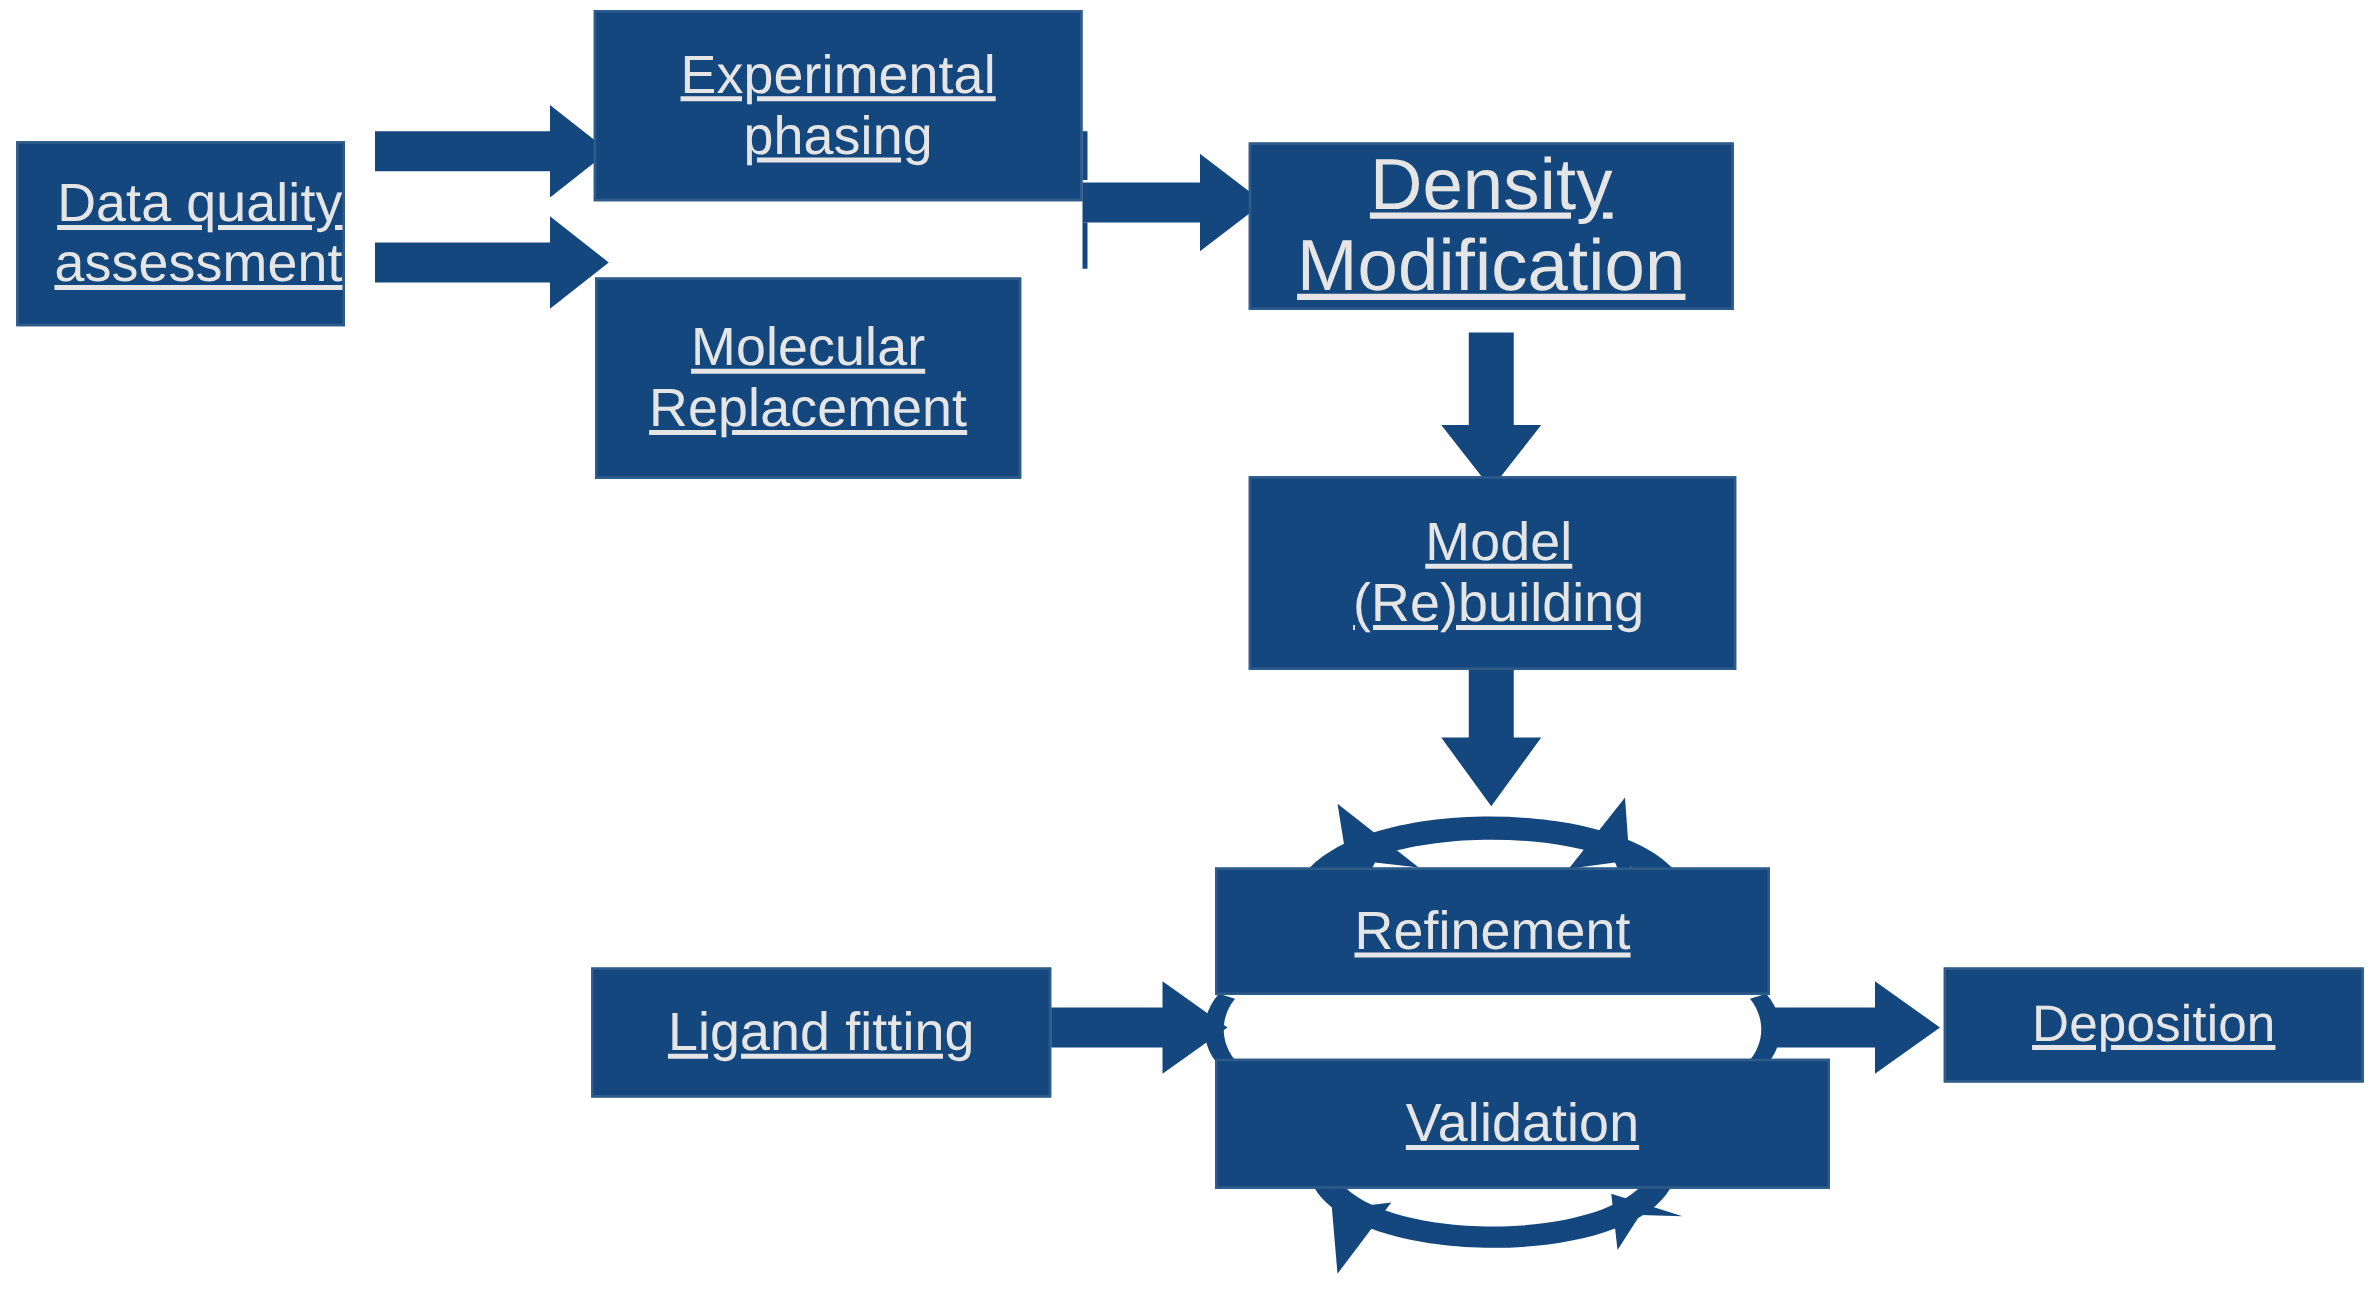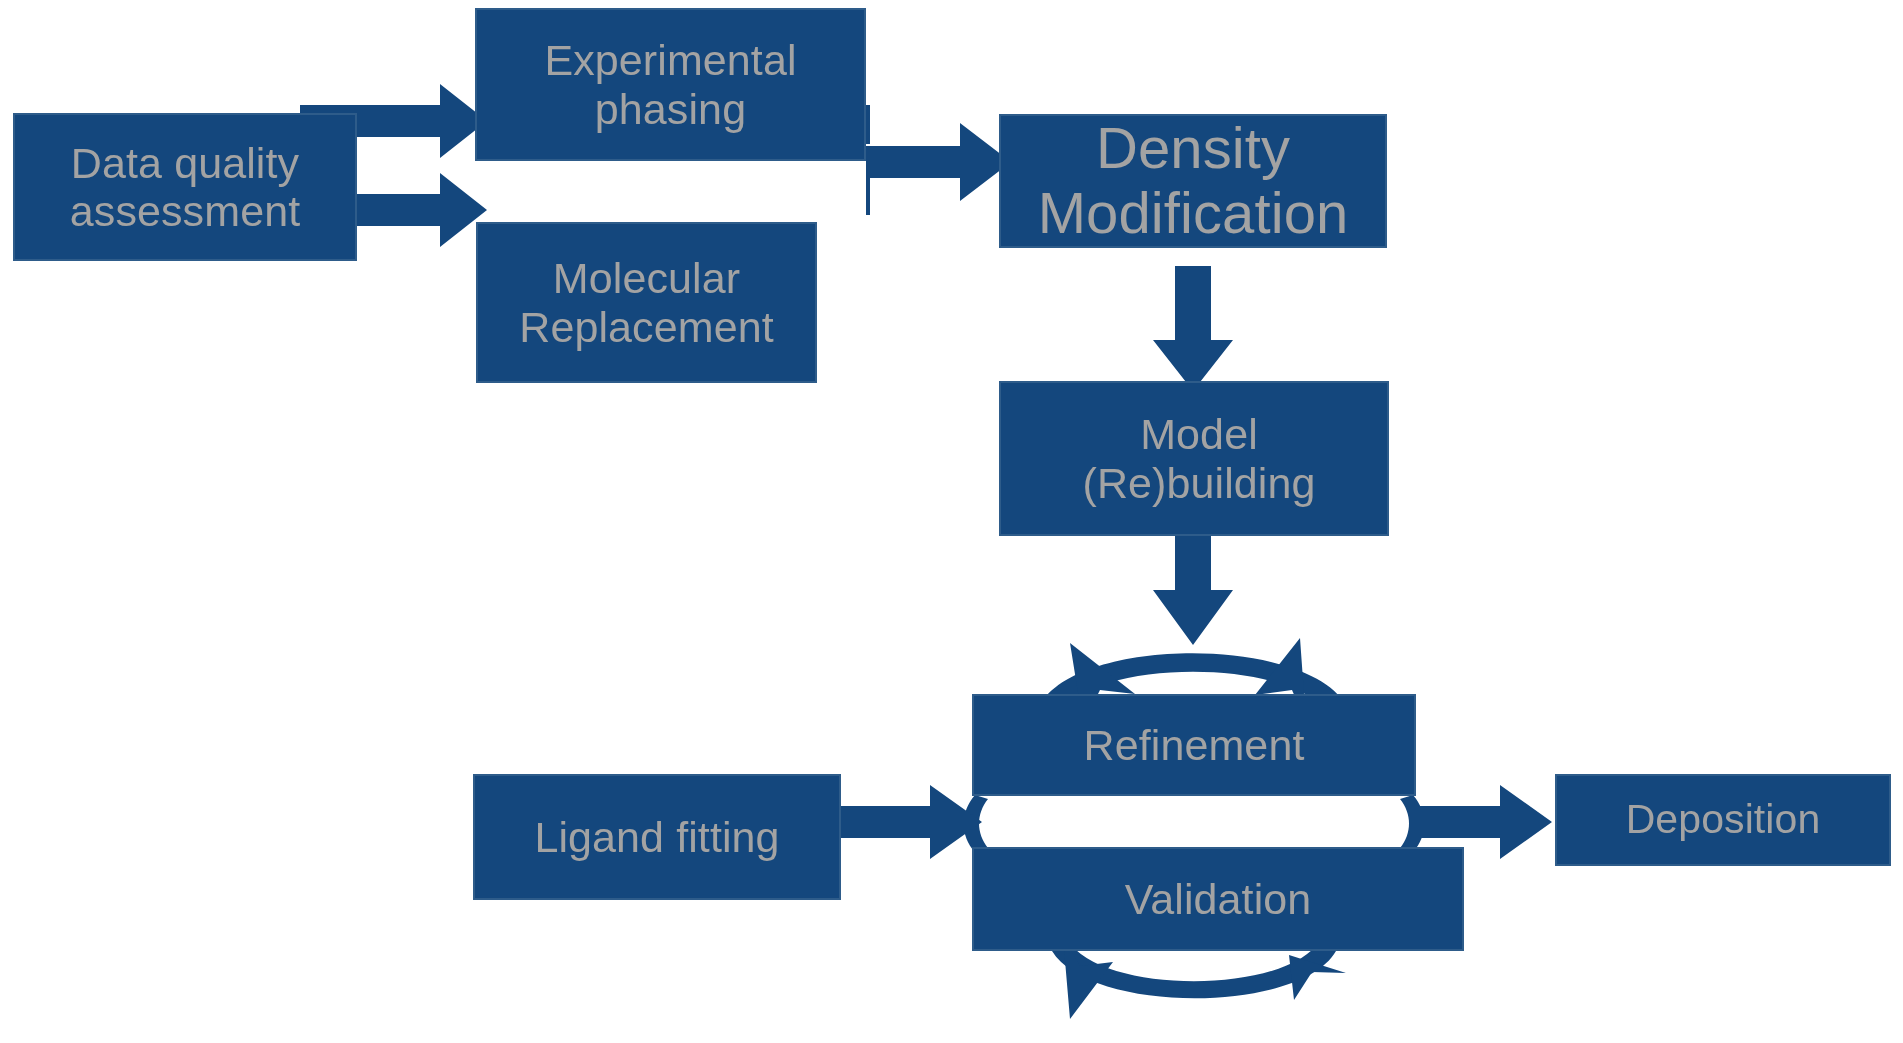--- a/index.html
+++ b/index.html
@@ -24,45 +24,46 @@
     top: 0;
     width: 1903px;
     height: 1043px;
     pointer-events: none;
   }
   .node {
     position: absolute;
     box-sizing: border-box;
     background: #14477D;
     border: 2px solid #2E5C8A;
-    color: #a3a3a3;
+    color: #e5e5e5;
     display: flex;
     align-items: center;
     justify-content: center;
     text-align: center;
     line-height: 1.12;
     letter-spacing: 0.1px;
     white-space: pre-line;
     z-index: 5;
+    text-decoration: underline;
   }
   .node-label {
     display: block;
     width: 100%;
     white-space: pre-line;
   }
 
   
-  #node-data-quality      { left: 13px;   top: 113px; width: 344px; height: 148px; font-size: 43px; }
+  #node-data-quality      { left: 13px;   top: 113px; width: 263px; height: 148px; font-size: 43px; text-align: right; }
   #node-exp-phasing       { left: 475px;  top: 8px;   width: 391px; height: 153px; font-size: 43px; }
   #node-mol-replacement   { left: 476px;  top: 222px; width: 341px; height: 161px; font-size: 43px; }
   #node-density-mod       { left: 999px;  top: 114px; width: 388px; height: 134px; font-size: 58px; }
   #node-model-rebuilding  { left: 999px;  top: 381px; width: 390px; height: 155px; font-size: 43px; padding-left: 10px; }
   #node-refinement        { left: 972px;  top: 694px; width: 444px; height: 102px; font-size: 43px; justify-content: flex-end; }
   #node-validation        { left: 972px;  top: 847px; width: 492px; height: 104px; font-size: 43px; }
-  #node-ligand-fitting    { left: 473px;  top: 774px; width: 368px; height: 126px; font-size: 43px; }
+  #node-ligand-fitting    { left: 473px;  top: 774px; width: 368px; height: 104px; font-size: 43px; }
   #node-deposition        { left: 1555px; top: 774px; width: 336px; height: 92px; font-size: 41px; }
 </style>
 </head>
 <body>
 
 <div id="canvas">
 
   <svg class="arrows-layer" viewBox="0 0 1903 1043" width="1903" height="1043" xmlns="http://www.w3.org/2000/svg">
 
     <g>

